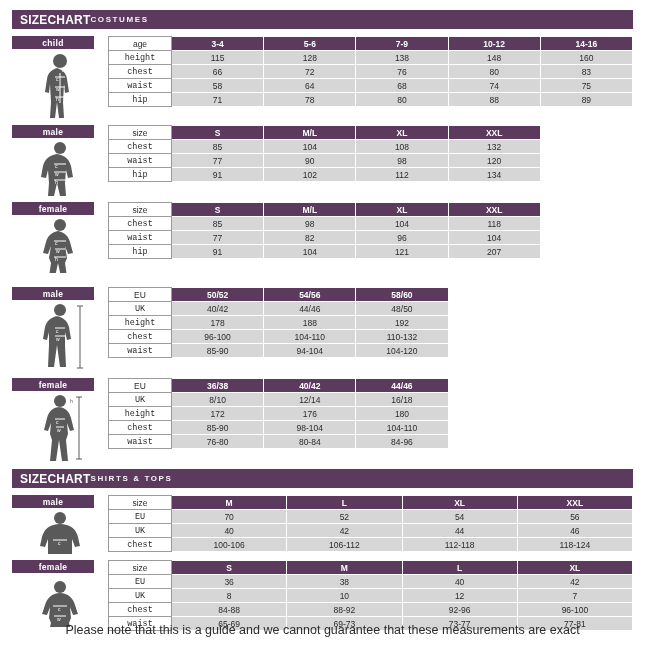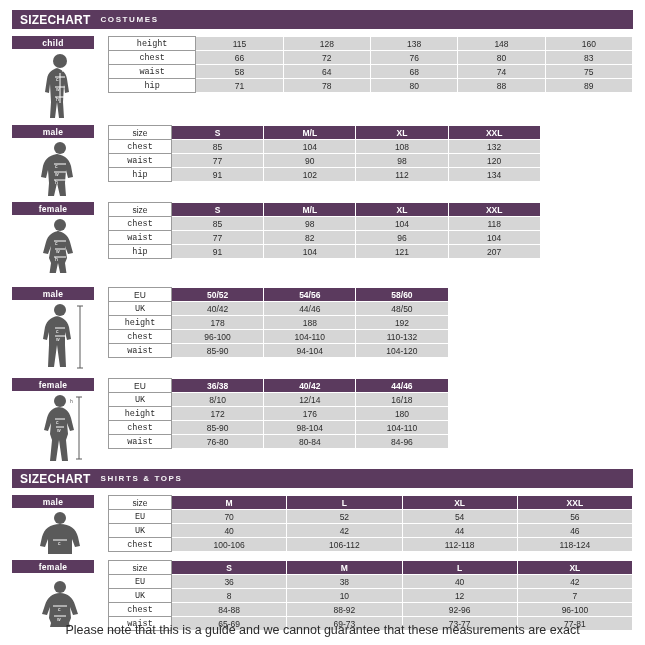--- a/index.html
+++ b/index.html
@@ -39,21 +39,20 @@
     letter-spacing: .2px;
   }
   .banner .sc-b {
     font-size: 12px;
     font-weight: bold;
     letter-spacing: .2px;
   }
   .banner .sc-sub {
     font-size: 8px;
     letter-spacing: 1.6px;
-    margin-left: 10px;
     font-weight: bold;
     text-transform: uppercase;
     opacity: .95;
   }
 
   
   .block {
     display: flex;
     margin-bottom: 6px;
   }
@@ -188,20 +187,28 @@
             <text x="27" y="30">c</text>
             <text x="27" y="40">w</text>
             <text x="27" y="50">h</text>
           </g>
         </svg>
       </div>
     </div>
     <div class="tblcol">
       <table class="grid">
         <tbody>
+            <tr>
+          <th class="labelhdr" style="width:62px">age</th>
+          <th class="hdr-purple">3-4</th>
+          <th class="hdr-purple">5-6</th>
+          <th class="hdr-purple">7-9</th>
+          <th class="hdr-purple">10-12</th>
+          <th class="hdr-purple">14-16</th>
+        </tr>
         <tr>
           <td class="rowlabel">height</td>
           <td class="cell">115</td>
           <td class="cell">128</td>
           <td class="cell">138</td>
           <td class="cell">148</td>
           <td class="cell">160</td>
         </tr>
         <tr>
           <td class="rowlabel">chest</td>

